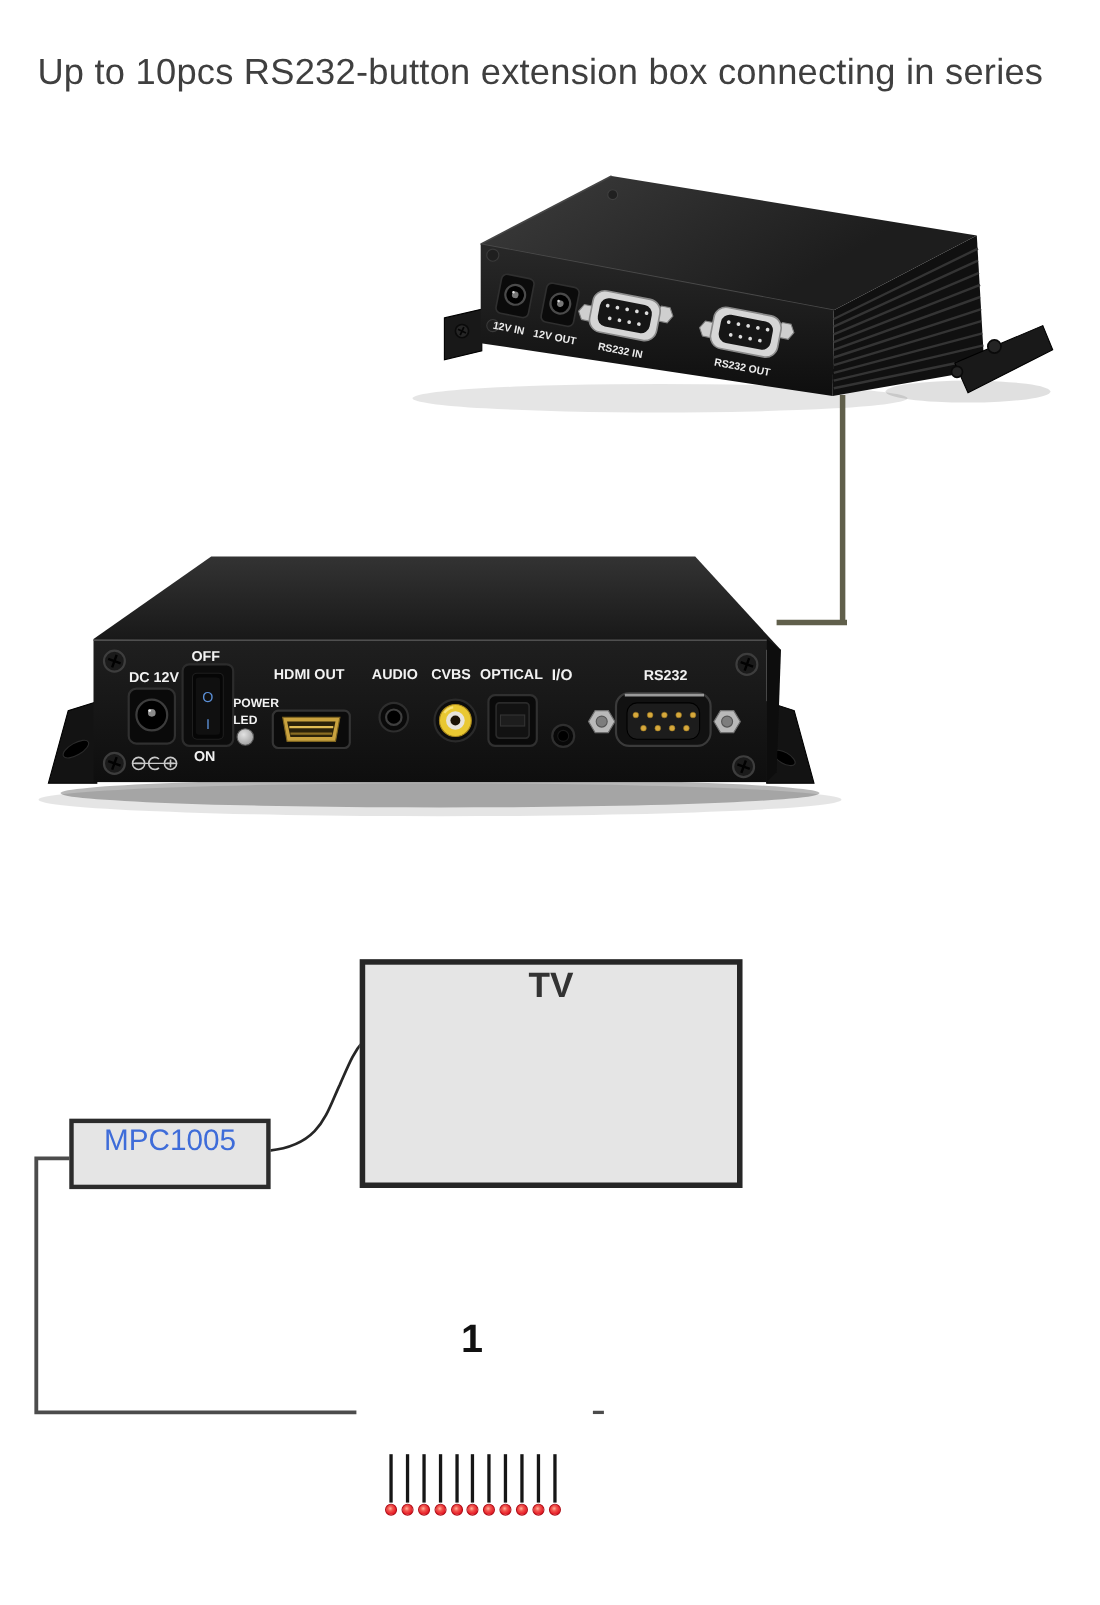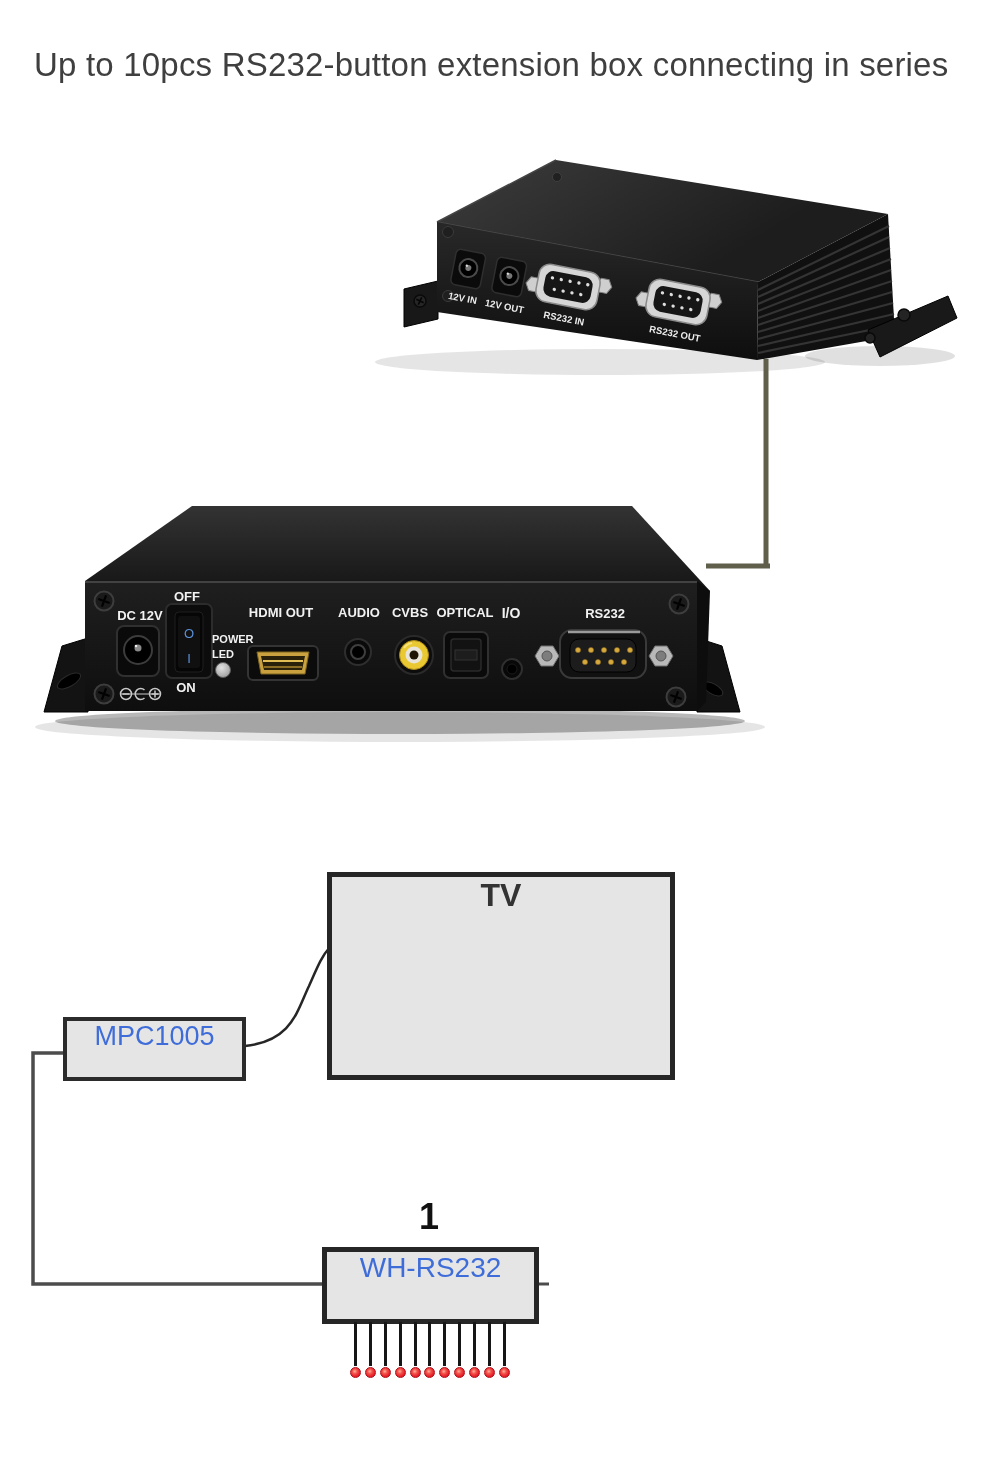--- a/index.html
+++ b/index.html
@@ -303,23 +303,20 @@
   <div class="diag-box tv-box">
     <span>TV</span>
   </div>
 
   <div class="diag-box mpc-box">
     <span>MPC1005</span>
   </div>
 
   <div class="index-label">1</div>
 
-  <div class="diag-box wh-box">
-    <span>WH-RS232</span>
-  </div>
 
   <div class="pin-row">
       <div class="pin">
         <div class="pin-line"></div>
         <div class="pin-dot"></div>
       </div>
       <div class="pin">
         <div class="pin-line"></div>
         <div class="pin-dot"></div>
       </div>

